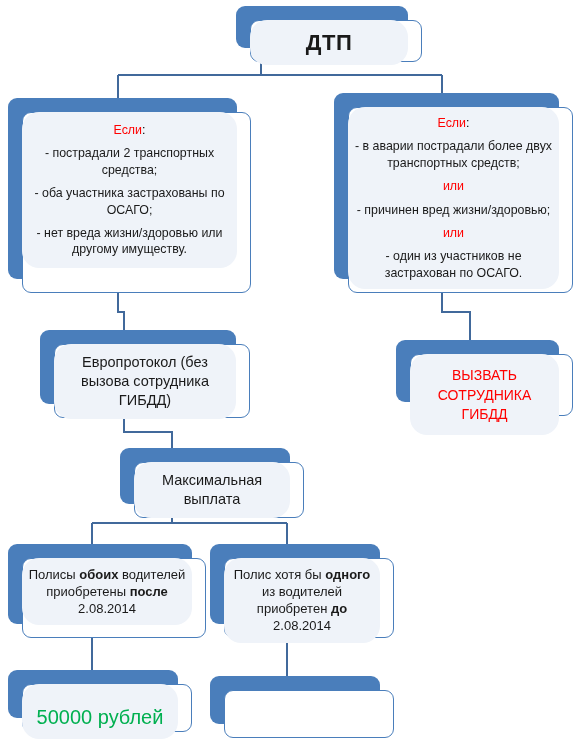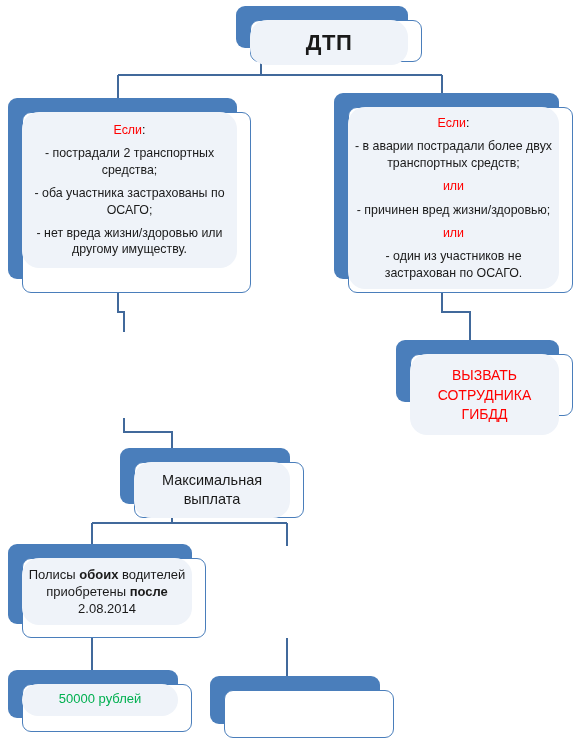--- a/index.html
+++ b/index.html
@@ -93,22 +93,22 @@
   .policy .body { font-size: 13px; }
 
   #node-gibdd .body {
     color: #FF0000;
     font-size: 14px;
     font-weight: normal;
   }
 
   .money .body {
     color: #00B050;
-    font-size: 13px;
-    padding-top: 6px;
+    font-size: 20px;
+    padding-top: 20px;
     padding-bottom: 9px;
   }
 </style>
 </head>
 <body>
 
 <div id="canvas">
 
   <svg id="connectors" viewBox="0 0 579 741" width="579" height="741" xmlns="http://www.w3.org/2000/svg">
     <g fill="none" stroke="#41699B" stroke-width="1.6" shape-rendering="crispEdges">
@@ -158,20 +158,25 @@
     <div class="body" style="padding-top:8px; padding-bottom:8px;">
       <span class="lbl"><span class="kw-red">Если</span><span class="kw-black">:</span></span>
       <span class="lbl">- в аварии пострадали  более двух транспортных  средств;</span>
       <span class="lbl kw-red">или</span>
       <span class="lbl">- причинен  вред жизни/здоровью;</span>
       <span class="lbl kw-red">или</span>
       <span class="lbl">- один из участников  не застрахован  по ОСАГО.</span>
     </div>
   </div>
 
+  <div class="node proc" id="node-europrotocol" style="left:40px; top:330px; width:210px; height:88px;">
+    <div class="plate"></div>
+    <div class="card"></div>
+    <div class="body" style="padding-top:9px; padding-bottom:9px;">Европротокол (без вызова сотрудника ГИБДД)</div>
+  </div>
 
   <div class="node" id="node-gibdd" style="left:396px; top:340px; width:177px; height:76px;">
     <div class="plate"></div>
     <div class="card"></div>
     <div class="body" style="padding-top:12px; padding-bottom:12px;">
       <span class="lbl">ВЫЗВАТЬ</span>
       <span class="lbl" style="margin-top:2px;">СОТРУДНИКА ГИБДД</span>
     </div>
   </div>
 
@@ -180,20 +185,25 @@
     <div class="card"></div>
     <div class="body" style="padding-top:9px; padding-bottom:9px;">Максимальная выплата</div>
   </div>
 
   <div class="node policy" id="node-policy-both" style="left:8px; top:544px; width:198px; height:94px;">
     <div class="plate"></div>
     <div class="card"></div>
     <div class="body" style="padding-top:8px; padding-bottom:8px;"><span>Полисы </span><span class="b">обоих</span><span> водителей приобретены </span><span class="b"> после</span><span> 2.08.2014</span></div>
   </div>
 
+  <div class="node policy" id="node-policy-one" style="left:210px; top:544px; width:184px; height:94px;">
+    <div class="plate"></div>
+    <div class="card"></div>
+    <div class="body" style="padding-top:8px; padding-bottom:8px;"><span>Полис хотя бы </span><span class="b">одного</span><span> из водителей приобретен </span><span class="b"> до</span><span> 2.08.2014</span></div>
+  </div>
 
   <div class="node money" id="node-amount-50000" style="left:8px; top:670px; width:184px; height:62px;">
     <div class="plate"></div>
     <div class="card"></div>
     <div class="body">50000 рублей</div>
   </div>
 
   <div class="node money" id="node-amount-25000" style="left:210px; top:676px; width:184px; height:62px;">
     <div class="plate"></div>
     <div class="card"></div>

